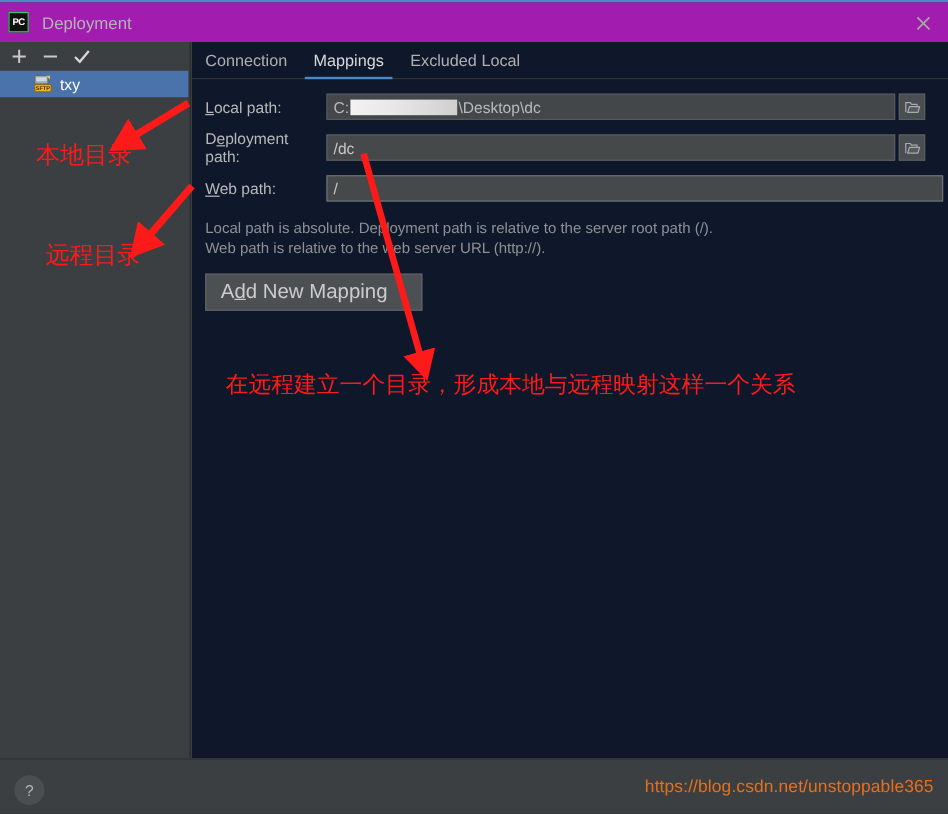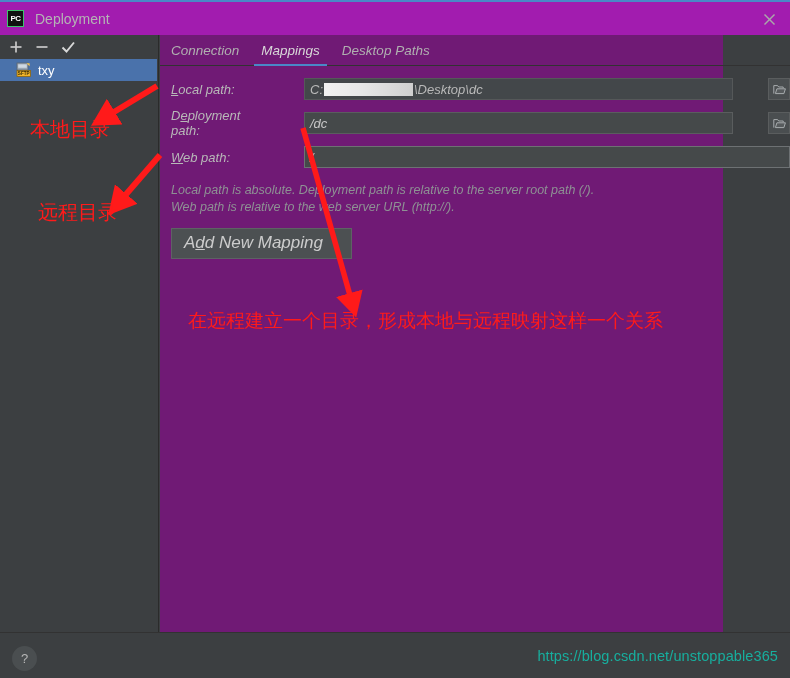--- a/index.html
+++ b/index.html
@@ -97,44 +97,43 @@
   .side-list {
     position: absolute;
     left: 0; top: 24px;
     right: 1px;
     bottom: 0;
   }
   .list-item {
     height: 22px;
     display: flex;
     align-items: center;
-    padding-left: 16px;
+    padding-left: 28px;
     font-size: 13px;
     cursor: pointer;
     color: #d5d5d5;
   }
   .list-item.selected {
     background: #4a72ab;
     color: #ffffff;
   }
   .sftp-icon {
     width: 16px; height: 16px;
     margin-right: 6px;
     position: relative;
     flex: 0 0 auto;
   }
 
   
   .main {
     position: absolute;
     left: 160px; top: 35px;
-    width: 563px;
+    width: 630px;
     height: 597px;
-    background: #701a75;
-    font-style: italic;
+    background: #0f172a;
   }
   .tabs {
     position: absolute;
     left: 0; top: 0;
     width: 630px; height: 31px;
     display: flex;
     align-items: flex-end;
     border-bottom: 1px solid #323232;
     box-sizing: border-box;
   }
@@ -160,21 +159,20 @@
     position: absolute;
     left: 0; top: 31px;
     width: 630px;
   }
   .row {
     display: flex;
     align-items: center;
     height: 22px;
     margin-top: 12px;
     padding-left: 11px;
-    gap: 32px;
   }
   .row-label {
     width: 101px;
     font-size: 13px;
     color: #b8b8b8;
     flex: 0 0 auto;
   }
   .row-label u { text-decoration: underline; }
 
   .field {
@@ -307,21 +305,21 @@
   }
   #anno-local  { left: 30px;  top: 116px; font-size: 20px; }
   #anno-remote { left: 38px;  top: 199px; font-size: 20px; }
   #anno-main   { left: 188px; top: 308px; font-size: 19px; }
 
   .watermark {
     position: absolute;
     right: 12px;
     top: 648px;
     font-size: 14.5px;
-    color: #14b8a6;
+    color: #f97316;
     opacity: 0.92;
     white-space: nowrap;
     font-family: "Liberation Sans", sans-serif;
     letter-spacing: 0.1px;
   }
 </style>
 </head>
 <body>
 
 <div id="app">
@@ -375,21 +373,21 @@
         <span>txy</span>
       </div>
     </div>
   </div>
 
   <div class="main">
 
     <div class="tabs">
       <div class="tab">Connection</div>
       <div class="tab active">Mappings</div>
-      <div class="tab">Desktop Paths</div>
+      <div class="tab">Excluded Local</div>
     </div>
 
     <div class="form">
 
       <div class="row">
         <div class="row-label"><u>L</u>ocal path:</div>
         <div class="field readonly w-browse">
           <span>C:</span>
             <span class="redact"></span>
             <span>\Desktop\dc</span>

